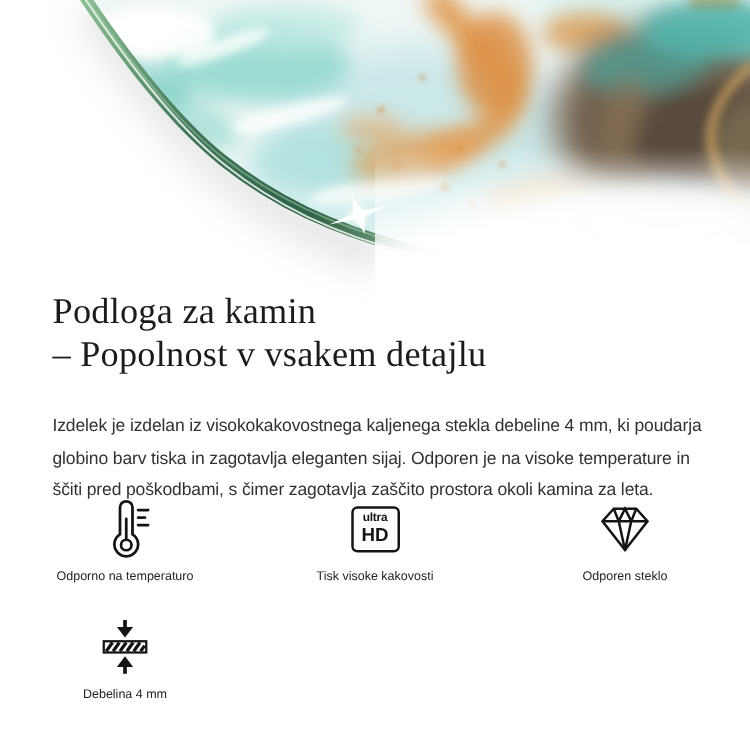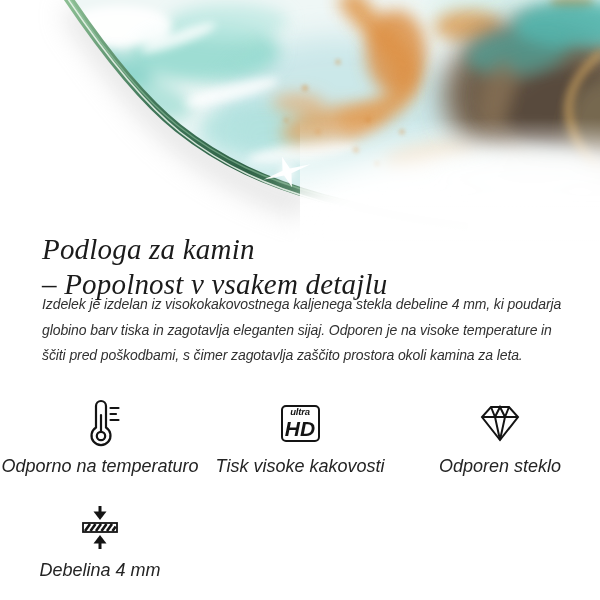--- a/index.html
+++ b/index.html
@@ -1,47 +1,47 @@
 <!DOCTYPE html>
 <html lang="sl"><head>
 <meta charset="utf-8">
 <style>
   html,body{margin:0;padding:0;}
   body{
     width:600px;height:600px;background:#ffffff;overflow:hidden;
     font-family:"Liberation Sans", sans-serif;
     -webkit-font-smoothing:antialiased;
   }
-  .page{position:relative;width:600px;height:600px;font-style:italic;}
+  .page{position:relative;width:600px;height:600px;}
   .hero{position:absolute;top:0;left:0;width:600px;height:242px;}
   .hero svg{display:block;}
   h1{
     position:absolute;top:232px;left:42px;margin:0;
     font-family:"Liberation Serif", serif;font-weight:400;
     font-size:29px;line-height:35px;color:#1b1b1b;letter-spacing:.2px;
   }
   h1 span{display:block;}
   .desc{
-    position:absolute;top:292px;left:42px;width:528px;margin:0;
+    position:absolute;top:328px;left:42px;width:528px;margin:0;
     font-size:14px;line-height:25.7px;color:#313131;letter-spacing:-.1px;
   }
   .features{
     position:absolute;top:398px;left:0;width:600px;
     display:grid;grid-template-columns:1fr 1fr 1fr;row-gap:25px;
   }
   .cell{display:flex;flex-direction:column;align-items:center;}
   .ic{height:50px;display:flex;align-items:center;justify-content:flex-end;}
-  .lbl{margin-top:8px;font-size:18px;color:#242424;letter-spacing:0;}
+  .lbl{margin-top:8px;font-size:10px;color:#242424;letter-spacing:0;}
   .uhd{
     width:35px;height:33px;border:2.5px solid #141414;border-radius:5px;
     display:flex;flex-direction:column;align-items:center;justify-content:center;
     color:#141414;background:#fff;
   }
   .uhd .t{font-size:9.5px;font-weight:bold;line-height:1;letter-spacing:-.2px;}
-  .uhd .b{font-size:21px;font-weight:bold;line-height:1;margin-top:1px;}
+  .uhd .b{font-size:15px;font-weight:bold;line-height:1;margin-top:1px;}
 </style>
 </head>
 <body>
 
 <div class="page">
 
   <div class="hero">
     <svg width="600" height="242" viewBox="0 0 600 242">
       <defs>
         <clipPath id="glassClip">

